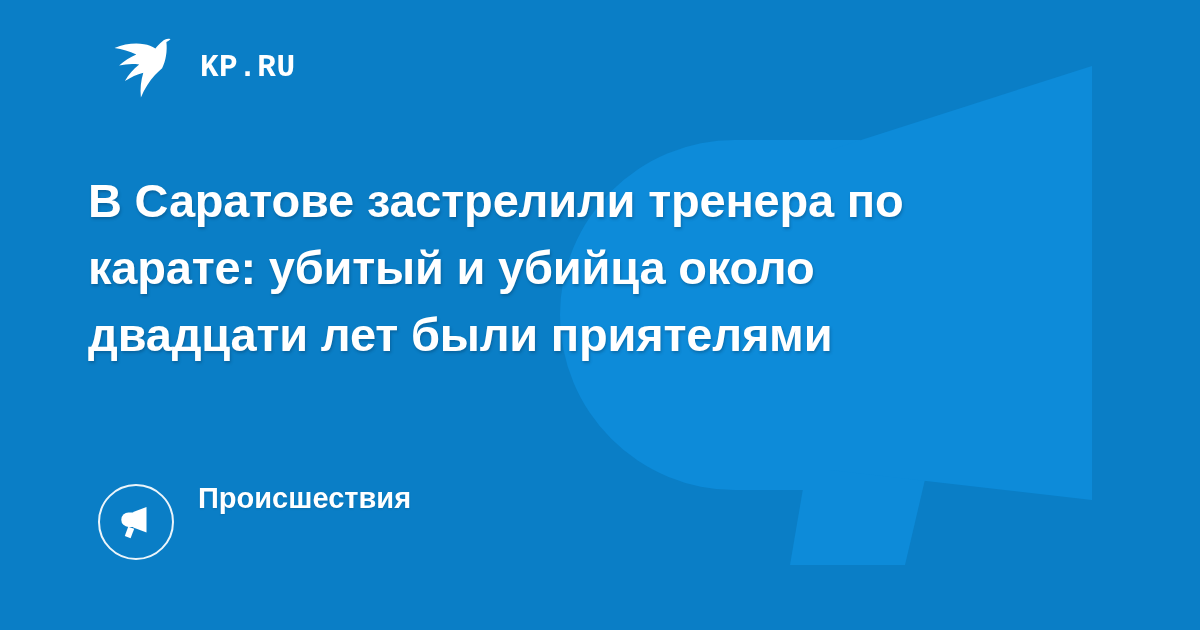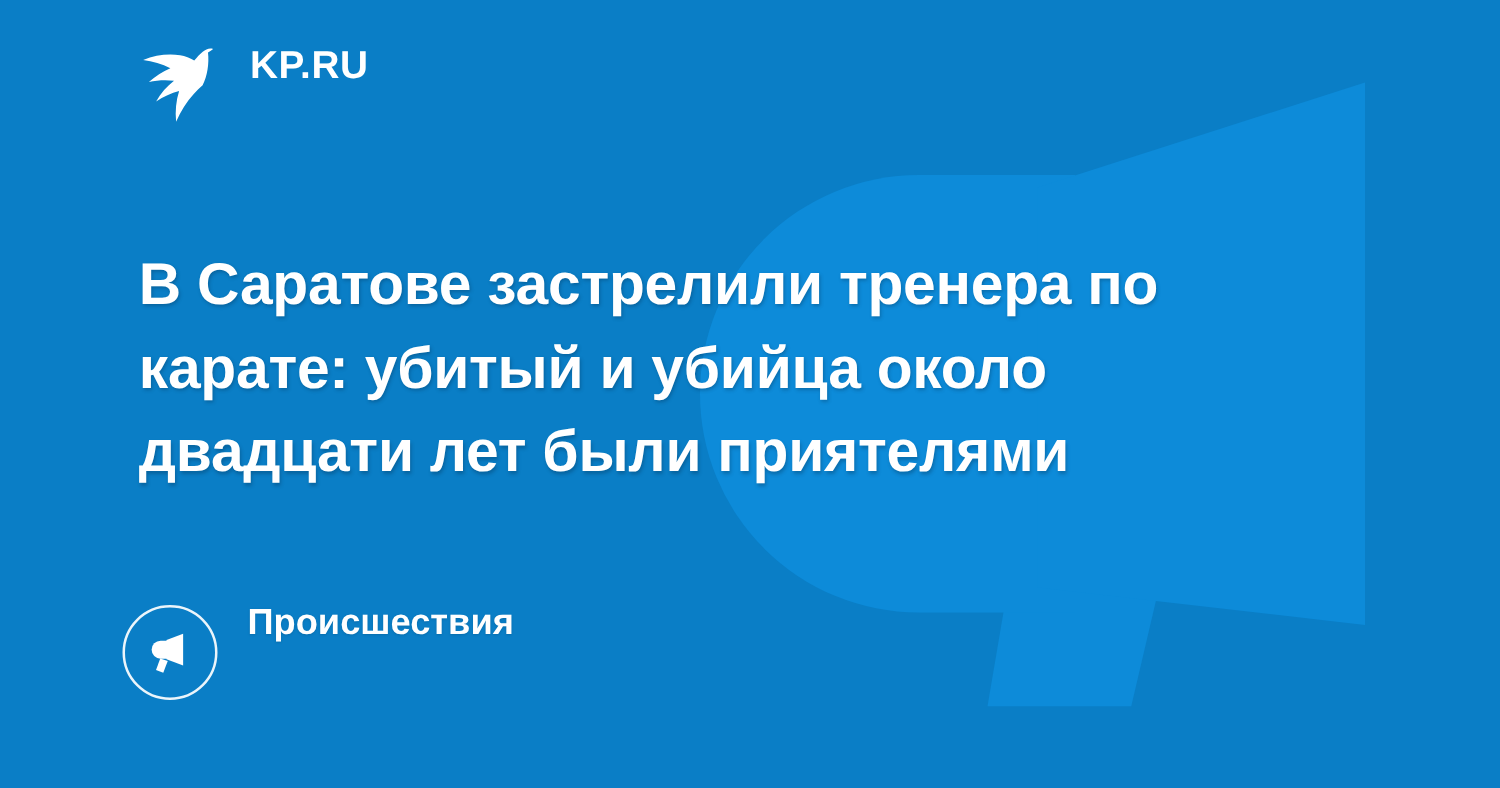--- a/index.html
+++ b/index.html
@@ -27,22 +27,24 @@
     height: 630px;
     pointer-events: none;
   }
 
   
   .brand {
     position: absolute;
     left: 108px;
     top: 36px;
     display: flex;
+    align-items: center;
     gap: 22px;
     z-index: 3;
+    font-family: Liberation Mono, monospace;
   }
 
   .brand-mark {
     width: 70px;
     height: 62px;
     display: block;
   }
 
   .brand-name {
     color: #ffffff;
@@ -50,31 +52,30 @@
     font-weight: 700;
     letter-spacing: 0.5px;
     line-height: 1;
     white-space: nowrap;
   }
 
   
   .headline {
     position: absolute;
     left: 88px;
-    top: 162px;
+    top: 136px;
     width: 952px;
     z-index: 3;
     color: #ffffff;
     font-size: 47px;
     font-weight: 600;
     line-height: 67px;
     letter-spacing: -0.2px;
     text-shadow: 1px 2px 3px rgba(0, 40, 70, 0.30);
     word-wrap: break-word;
-    margin-left: 23px;
   }
 
   
   .category {
     position: absolute;
     left: 98px;
     top: 484px;
     display: flex;
     gap: 24px;
     z-index: 3;

